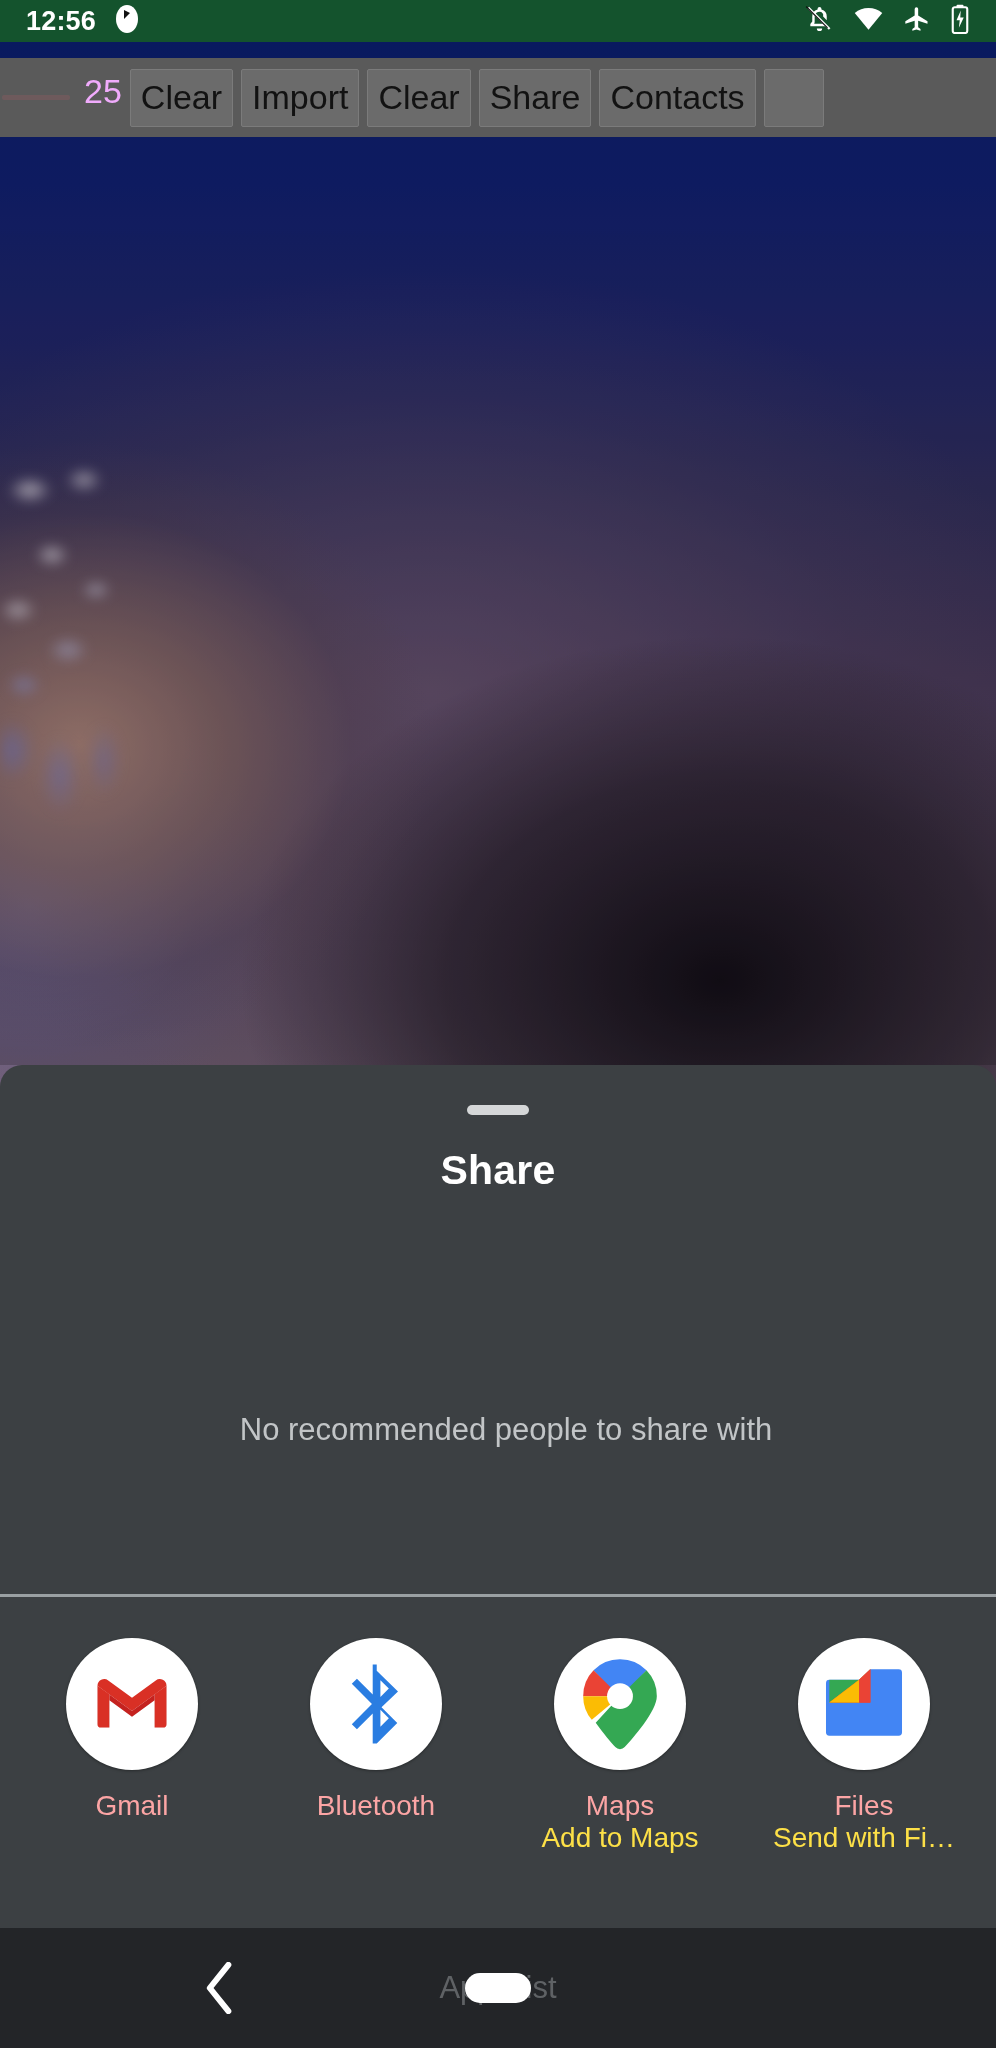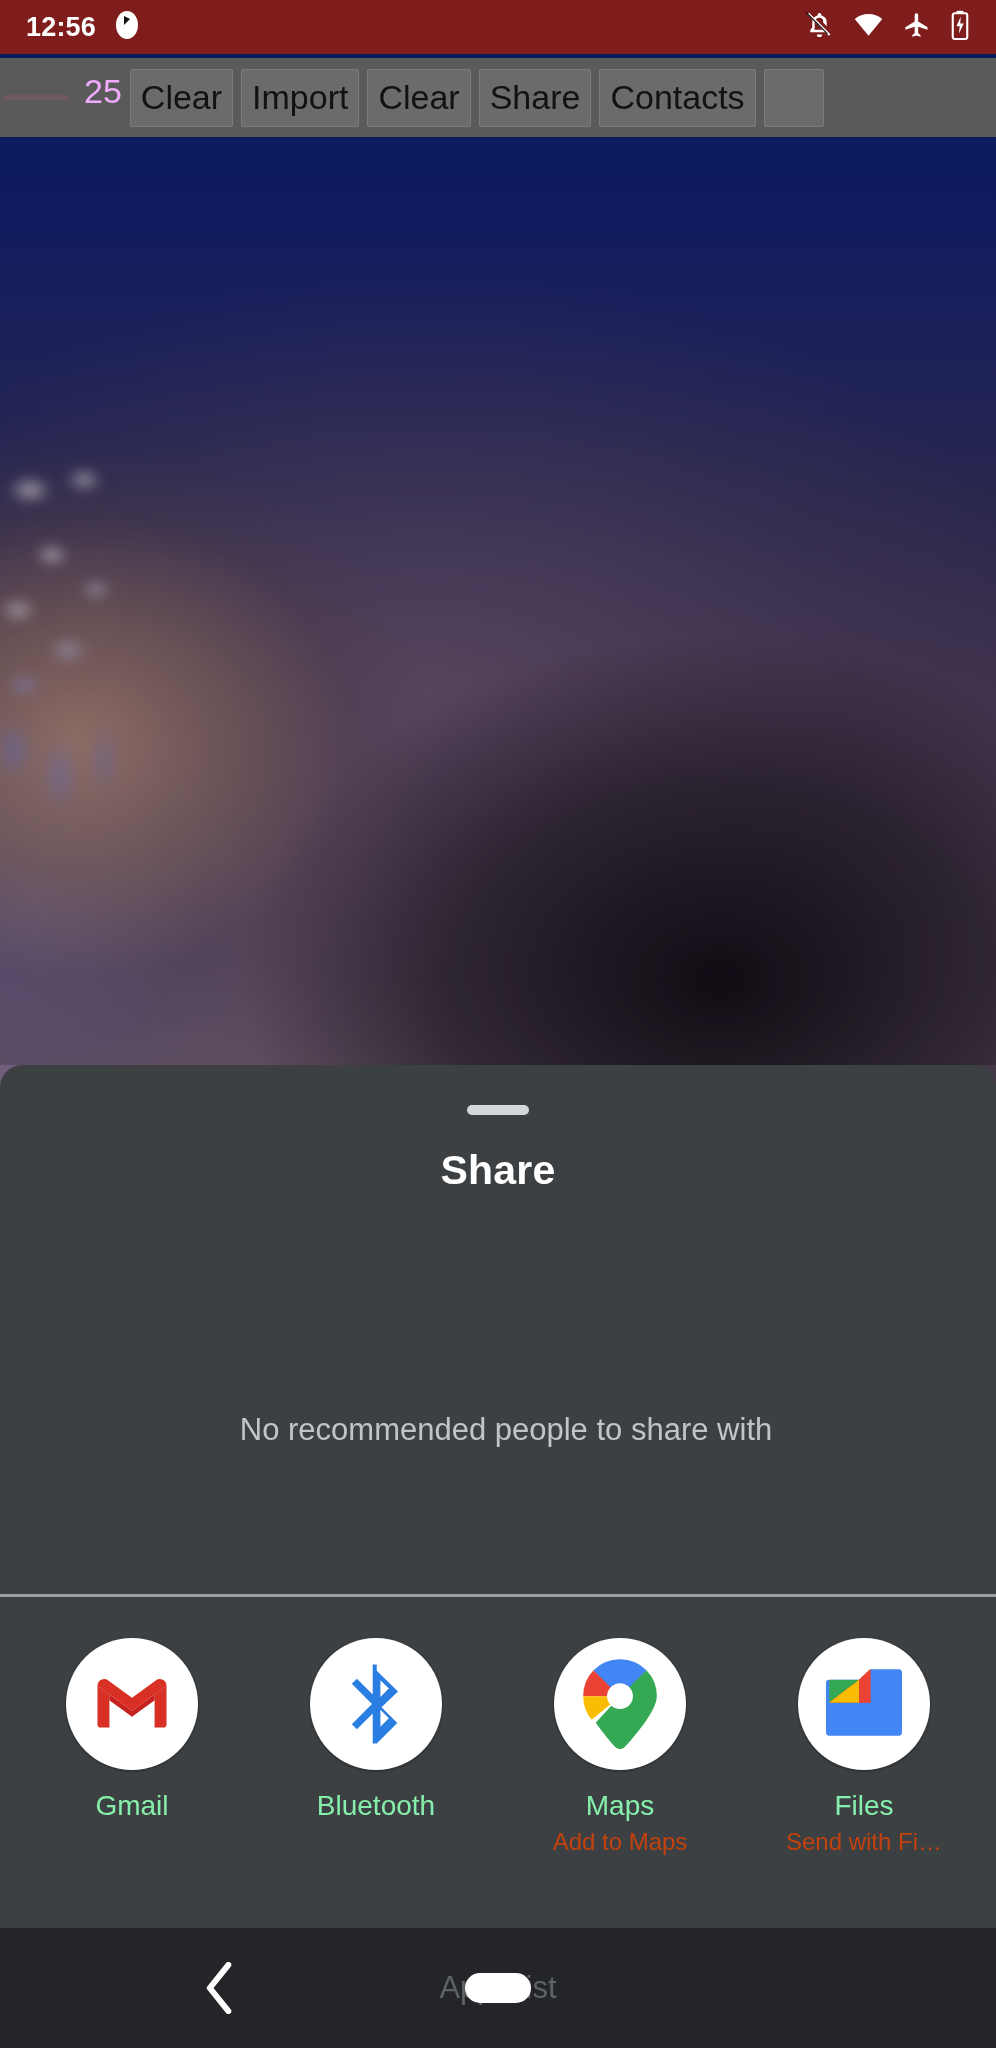--- a/index.html
+++ b/index.html
@@ -89,22 +89,22 @@
     left: 0; top: 0;
     width: 996px; height: 1065px;
     background: rgba(0,0,0,0.18);
   }
 
   
   .status-bar {
     position: absolute;
     left: 0; top: 0;
     width: 996px;
-    height: 54px;
-    background: #7f1d1d;
+    height: 42px;
+    background: #14532d;
     display: flex;
     align-items: center;
     justify-content: space-between;
     padding: 0 26px;
     box-sizing: border-box;
     z-index: 40;
   }
   .status-left {
     display: flex;
     align-items: center;
@@ -250,32 +250,32 @@
     border-radius: 50%;
     background: #ffffff;
     display: flex;
     align-items: center;
     justify-content: center;
     flex: none;
     box-shadow: 0 1px 3px rgba(0,0,0,0.35);
   }
   .app-label {
     margin-top: 20px;
-    color: #86efac;
+    color: #fca5a5;
     font-size: 28px;
     text-align: center;
     max-width: 230px;
     white-space: nowrap;
     overflow: hidden;
     text-overflow: ellipsis;
   }
   .app-sublabel {
-    margin-top: 6px;
-    color: #c2410c;
-    font-size: 24px;
+    margin-top: 0;
+    color: #fde047;
+    font-size: 28px;
     text-align: center;
     max-width: 225px;
     white-space: nowrap;
     overflow: hidden;
     text-overflow: ellipsis;
   }
   .app-sublabel:empty { display: none; }
 
   
   .nav-bar {

